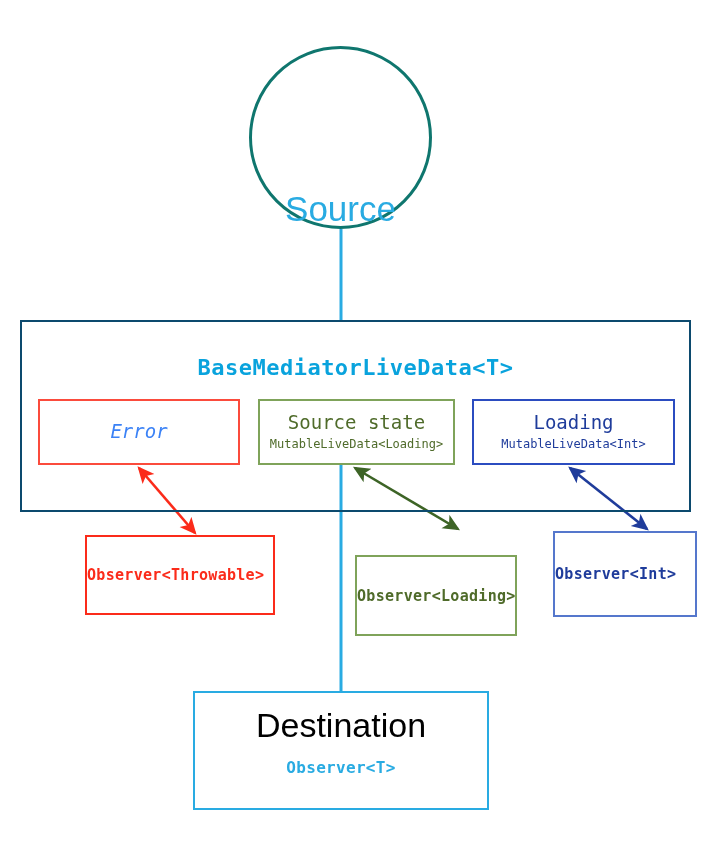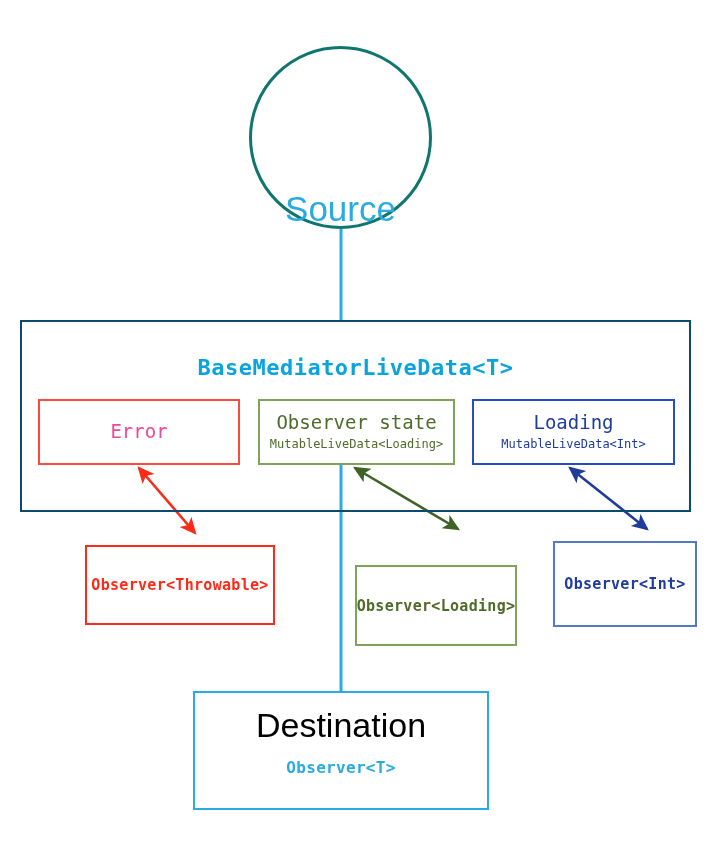--- a/index.html
+++ b/index.html
@@ -93,38 +93,36 @@
     line-height: 1.15;
   }
   .state-sub {
     font-family: "DejaVu Sans Mono", monospace;
     font-size: 12px;
     line-height: 1.2;
     margin-top: 3px;
   }
 
   #error-box   { left: 38px;  width: 202px; border-color: #FB4B3C; }
-  #error-box .state-title, #error-box .state-sub { color: #ec4899; }
+  #error-box .state-title, #error-box .state-sub { color: #3b82f6; font-style: italic; }
 
   #loading-box { left: 258px; width: 197px; border-color: #7FA35A; }
   #loading-box .state-title, #loading-box .state-sub { color: #4F6B2A; }
 
   #progress-box{ left: 472px; width: 203px; border-color: #2B4CC0; }
   #progress-box .state-title, #progress-box .state-sub { color: #1F3C9B; }
 
   
   .observer-box {
     position: absolute;
     box-sizing: border-box;
     display: flex;
     align-items: center;
-    justify-content: center;
     border-width: 2px;
     border-style: solid;
-    margin-top: 10px;
   }
   .observer-label {
     font-family: "DejaVu Sans Mono", monospace;
     font-weight: bold;
     font-size: 15px;
     letter-spacing: 0.3px;
   }
 
   #observer-throwable { left: 85px;  top: 535px; width: 190px; height: 80px; border-color: #FB2B1A; }
   #observer-throwable .observer-label { color: #FB2B1A; }
@@ -204,21 +202,21 @@
 
   <div class="node" id="mediator-node">
     <span id="mediator-title">BaseMediatorLiveData&lt;T&gt;</span>
   </div>
 
   <div class="state-box" id="error-box">
     <span class="state-title">Error</span>
   </div>
 
   <div class="state-box" id="loading-box">
-    <span class="state-title">Observer state</span>
+    <span class="state-title">Source state</span>
     <span class="state-sub">MutableLiveData&lt;Loading&gt;</span>
   </div>
 
   <div class="state-box" id="progress-box">
     <span class="state-title">Loading</span>
     <span class="state-sub">MutableLiveData&lt;Int&gt;</span>
   </div>
 
   <div class="observer-box" id="observer-throwable">
     <span class="observer-label">Observer&lt;Throwable&gt;</span>

